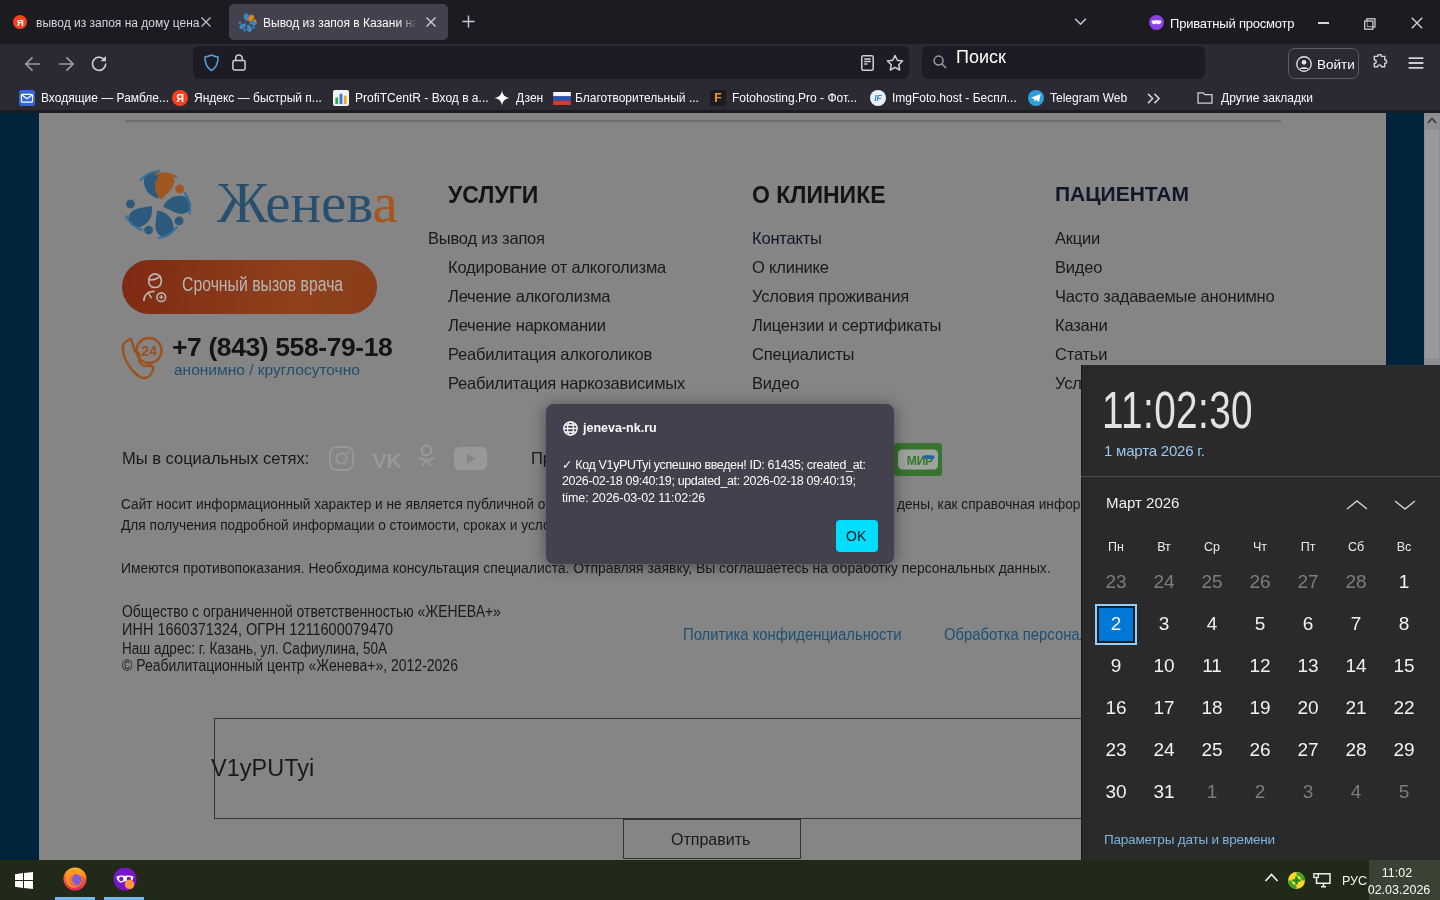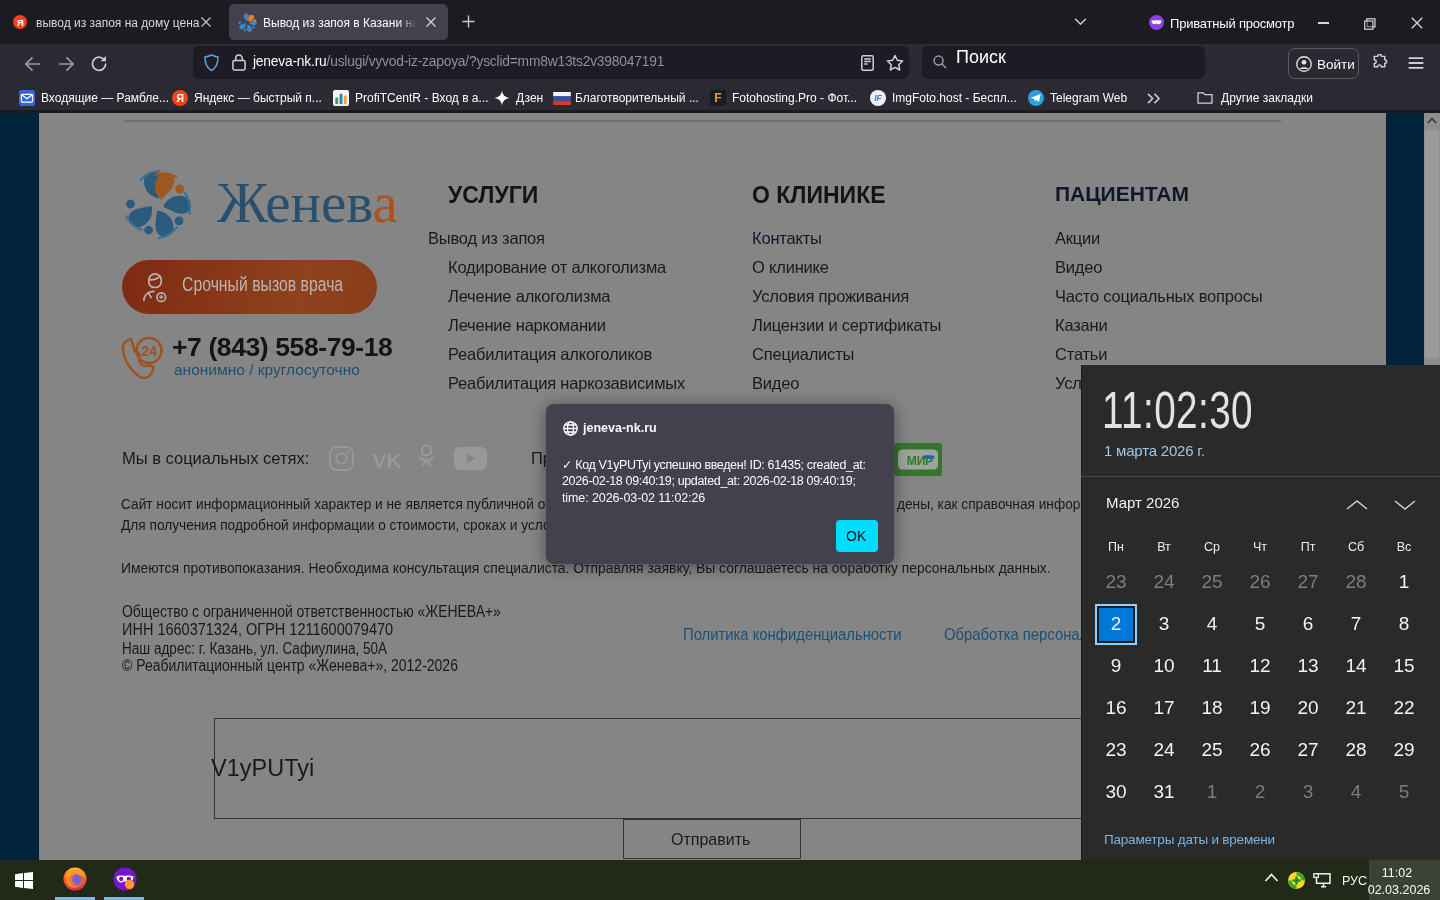--- a/index.html
+++ b/index.html
@@ -79,21 +79,20 @@
     </svg>
 
 <div class="abs" style="left:193px;top:46px;width:716px;height:33px;background:#1d1c24;border-radius:6px"></div>
 <svg class="abs" style="left:204px;top:54px" width="15" height="18" viewBox="0 0 16 19">
       <path d="M8 1 C5 2.5 2.5 3 1 3 c0 7 2 11.5 7 14.5 c5-3 7-7.5 7-14.5 c-1.5 0-4-.5-7-2 Z" fill="none" stroke="#5a9fd4" stroke-width="1.6"></path>
     </svg>
 <svg class="abs" style="left:232px;top:53px" width="14" height="18" viewBox="0 0 15 19">
       <rect x="1" y="8" width="13" height="10" rx="1.5" fill="none" stroke="#cfcfd8" stroke-width="1.6"></rect>
       <path d="M4 8 V5.5 a3.5 3.5 0 0 1 7 0 V8" fill="none" stroke="#cfcfd8" stroke-width="1.6"></path>
     </svg>
-<div class="txt" style="left:253px;top:54px;font-size:13.8px;letter-spacing:-0.2px;color:#fbfbfe">jeneva-nk.ru<span style="color:#8f8f9d">/uslugi/vyvod-iz-zapoya/?ysclid=mm8w13ts2v398047191</span></div>
 <svg class="abs" style="left:861px;top:55px" width="13" height="16" viewBox="0 0 13 16">
       <rect x="0.8" y="0.8" width="11.4" height="14.4" rx="1.5" fill="none" stroke="#cfcfd8" stroke-width="1.5"></rect>
       <path d="M3.2 4 H9.8 M3.2 6.5 H9.8 M3.2 9 H6.5" stroke="#cfcfd8" stroke-width="1.3"></path>
     </svg>
 <svg class="abs" style="left:886px;top:54px" width="18" height="18" viewBox="0 0 18 18">
       <path d="M9 1.5 L11.3 6.3 L16.6 7 L12.7 10.7 L13.7 16 L9 13.4 L4.3 16 L5.3 10.7 L1.4 7 L6.7 6.3 Z" fill="none" stroke="#cfcfd8" stroke-width="1.5" stroke-linejoin="round"></path>
     </svg>
 
 <div class="abs" style="left:922px;top:46px;width:283px;height:33px;background:#1d1c24;border-radius:6px"></div>
 <svg class="abs" style="left:933px;top:55px" width="14" height="14" viewBox="0 0 15 15">
@@ -233,21 +232,21 @@
 <div class="txt" style="left:752px;top:182px;font-size:23px;font-weight:bold;color:#141414">О КЛИНИКЕ</div>
 <div class="txt" style="left:752px;top:229px;font-size:16.5px;letter-spacing:-0.2px;color:#0f172a">Контакты</div>
 <div class="txt" style="left:752px;top:258px;font-size:16.5px;letter-spacing:-0.2px;color:#1a1a1a">О клинике</div>
 <div class="txt" style="left:752px;top:287px;font-size:16.5px;letter-spacing:-0.2px;color:#1a1a1a">Условия проживания</div>
 <div class="txt" style="left:752px;top:316px;font-size:16.5px;letter-spacing:-0.2px;color:#1a1a1a">Лицензии и сертификаты</div>
 <div class="txt" style="left:752px;top:345px;font-size:16.5px;letter-spacing:-0.2px;color:#1a1a1a">Специалисты</div>
 <div class="txt" style="left:752px;top:374px;font-size:16.5px;letter-spacing:-0.2px;color:#1a1a1a">Видео</div>
 <div class="txt" style="left:1055px;top:182px;font-size:21px;font-weight:bold;color:#0f172a">ПАЦИЕНТАМ</div>
 <div class="txt" style="left:1055px;top:229px;font-size:16.5px;letter-spacing:-0.2px;color:#1a1a1a">Акции</div>
 <div class="txt" style="left:1055px;top:258px;font-size:16.5px;letter-spacing:-0.2px;color:#1a1a1a">Видео</div>
-<div class="txt" style="left:1055px;top:287px;font-size:16.5px;letter-spacing:-0.2px;color:#1a1a1a">Часто социальных вопросы</div>
+<div class="txt" style="left:1055px;top:287px;font-size:16.5px;letter-spacing:-0.2px;color:#1a1a1a">Часто задаваемые анонимно</div>
 <div class="txt" style="left:1055px;top:316px;font-size:16.5px;letter-spacing:-0.2px;color:#1a1a1a">Казани</div>
 <div class="txt" style="left:1055px;top:345px;font-size:16.5px;letter-spacing:-0.2px;color:#1a1a1a">Статьи</div>
 <div class="txt" style="left:1055px;top:374px;font-size:16.5px;letter-spacing:-0.2px;color:#1a1a1a">Условия оплаты</div>
 
 <div class="txt" style="left:122px;top:449px;font-size:16.5px;color:#191919">Мы в социальных сетях:</div>
 <svg class="abs" style="left:329px;top:446px" width="25" height="25" viewBox="0 0 26 26">
       <rect x="1" y="1" width="24" height="24" rx="7" fill="none" stroke="#989898" stroke-width="2"></rect>
       <circle cx="13" cy="13" r="5.5" fill="none" stroke="#989898" stroke-width="2"></circle>
       <circle cx="19.5" cy="6.5" r="1.6" fill="#989898"></circle>
     </svg>

